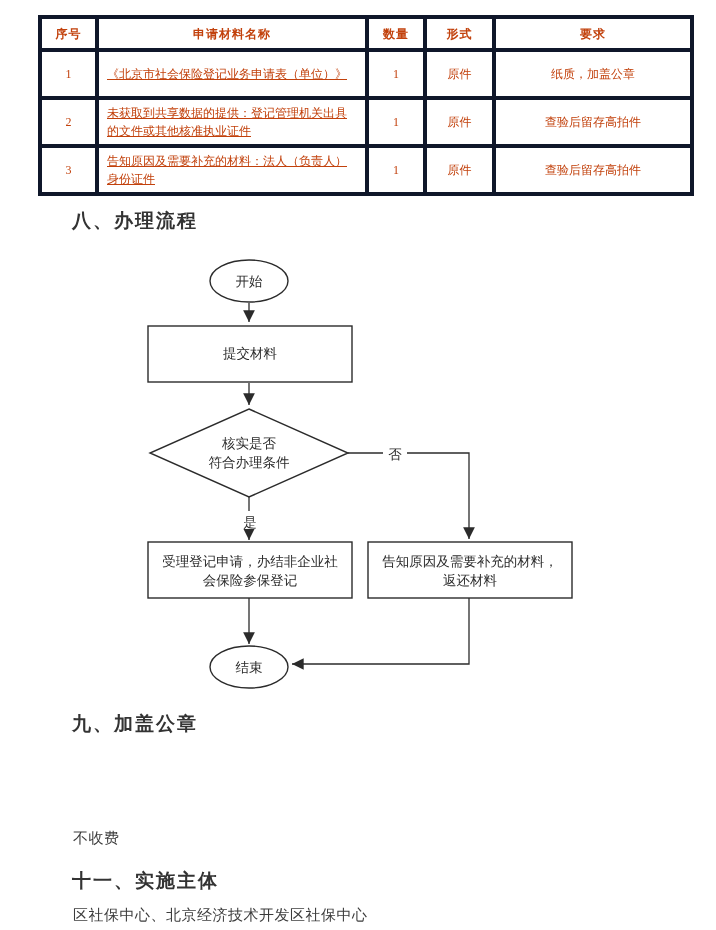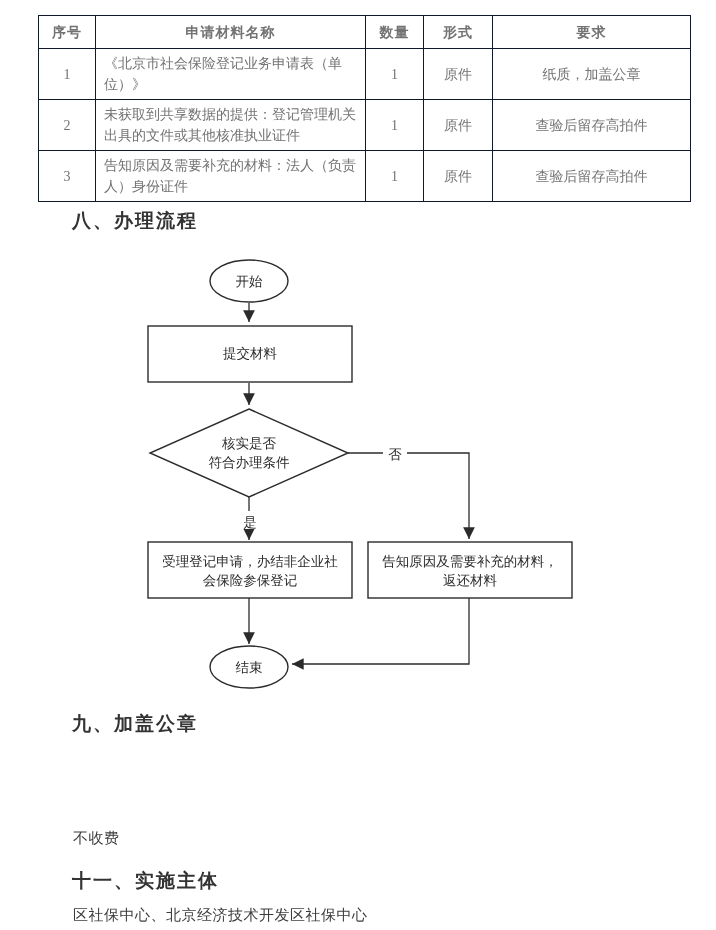--- a/index.html
+++ b/index.html
@@ -18,35 +18,35 @@
   table.materials {
     position: absolute;
     left: 38px;
     top: 15px;
     width: 652px;
     border-collapse: collapse;
     table-layout: fixed;
     border: 1.5px solid #2b2b2b;
   }
   table.materials th, table.materials td {
-    border: 1px solid #0f172a;
+    border: 4px solid #0f172a;
     vertical-align: middle;
-    font-size: 14px;
+    font-size: 12px;
     line-height: 1.5;
-    color: #737373;
+    color: #c2410c;
   }
   table.materials th {
     font-family: "Liberation Sans", sans-serif;
     font-weight: 700;
     height: 33px;
     text-align: center;
     letter-spacing: 1px;
   }
   table.materials td { height: 48px; text-align: center; font-family: "Liberation Serif", serif; }
-  table.materials td.name-cell { text-align: left; padding: 4px 8px; }
+  table.materials td.name-cell { text-align: left; padding: 4px 8px; text-decoration: underline; }
 
   
   .heading {
     position: absolute;
     left: 72px;
     font-family: "Liberation Sans", sans-serif;
     font-weight: 700;
     font-size: 19px;
     letter-spacing: 2px;
     color: #333333;

